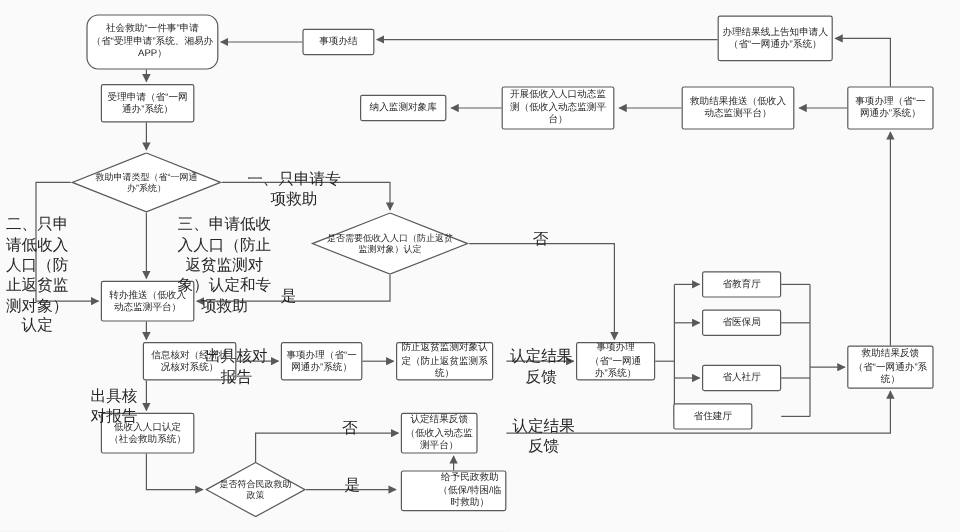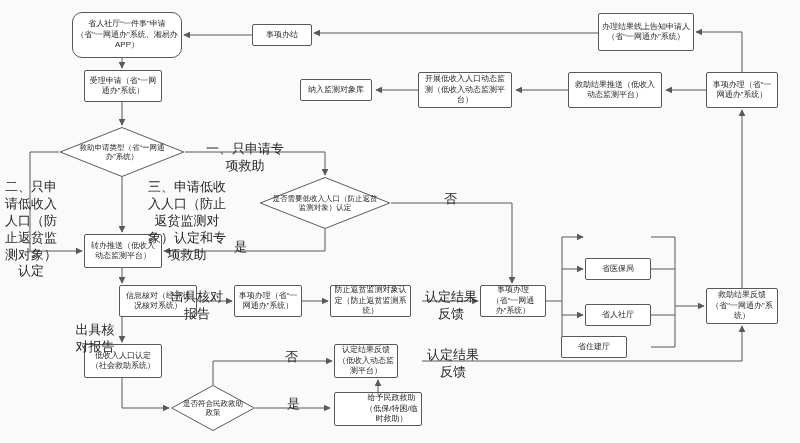--- a/index.html
+++ b/index.html
@@ -64,21 +64,21 @@
     <polyline points="418,90 376,90" marker-end="url(#arrow)"></polyline>
     <polyline points="122,317 122,342" marker-end="url(#arrow)"></polyline>
     <polyline points="122,378 122,408 169,408" marker-end="url(#arrow)"></polyline>
     <polyline points="255,408 330,408" marker-end="url(#arrow)"></polyline>
     <polyline points="213,385 213,361 332,361" marker-end="url(#arrow)"></polyline>
     <polyline points="378,392 378,380" marker-end="url(#arrow)"></polyline>
     <polyline points="422,361 742,361 742,326" marker-end="url(#arrow)"></polyline>
   </svg>
 
   <div class="node rounded" style="left:72px;top:12px;width:110px;height:46px;">
-    <span class="nlabel">省人社厅“一件事”申请（省“一网通办”系统、湘易办APP）</span>
+    <span class="nlabel">社会救助“一件事”申请（省“受理申请”系统、湘易办APP）</span>
   </div>
   <div class="node" style="left:252px;top:24px;width:60px;height:22px;">
     <span class="nlabel">事项办结</span>
   </div>
   <div class="node" style="left:84px;top:70px;width:78px;height:32px;">
     <span class="nlabel">受理申请（省“一网通办”系统）</span>
   </div>
   <div class="node" style="left:598px;top:13px;width:96px;height:38px;">
     <span class="nlabel">办理结果线上告知申请人（省“一网通办”系统）</span>
   </div>
@@ -101,20 +101,23 @@
     <span class="nlabel">信息核对（经济状况核对系统）</span>
   </div>
   <div class="node" style="left:234px;top:285px;width:68px;height:32px;">
     <span class="nlabel">事项办理（省“一网通办”系统）</span>
   </div>
   <div class="node" style="left:330px;top:285px;width:81px;height:32px;">
     <span class="nlabel">防止返贫监测对象认定（防止返贫监测系统）</span>
   </div>
   <div class="node" style="left:480px;top:285px;width:66px;height:32px;">
     <span class="nlabel">事项办理（省“一网通办”系统）</span>
+  </div>
+  <div class="node" style="left:585px;top:226px;width:66px;height:22px;">
+    <span class="nlabel">省教育厅</span>
   </div>
   <div class="node" style="left:585px;top:258px;width:66px;height:22px;">
     <span class="nlabel">省医保局</span>
   </div>
   <div class="node" style="left:585px;top:304px;width:66px;height:22px;">
     <span class="nlabel">省人社厅</span>
   </div>
   <div class="node" style="left:561px;top:336px;width:66px;height:22px;">
     <span class="nlabel">省住建厅</span>
   </div>

